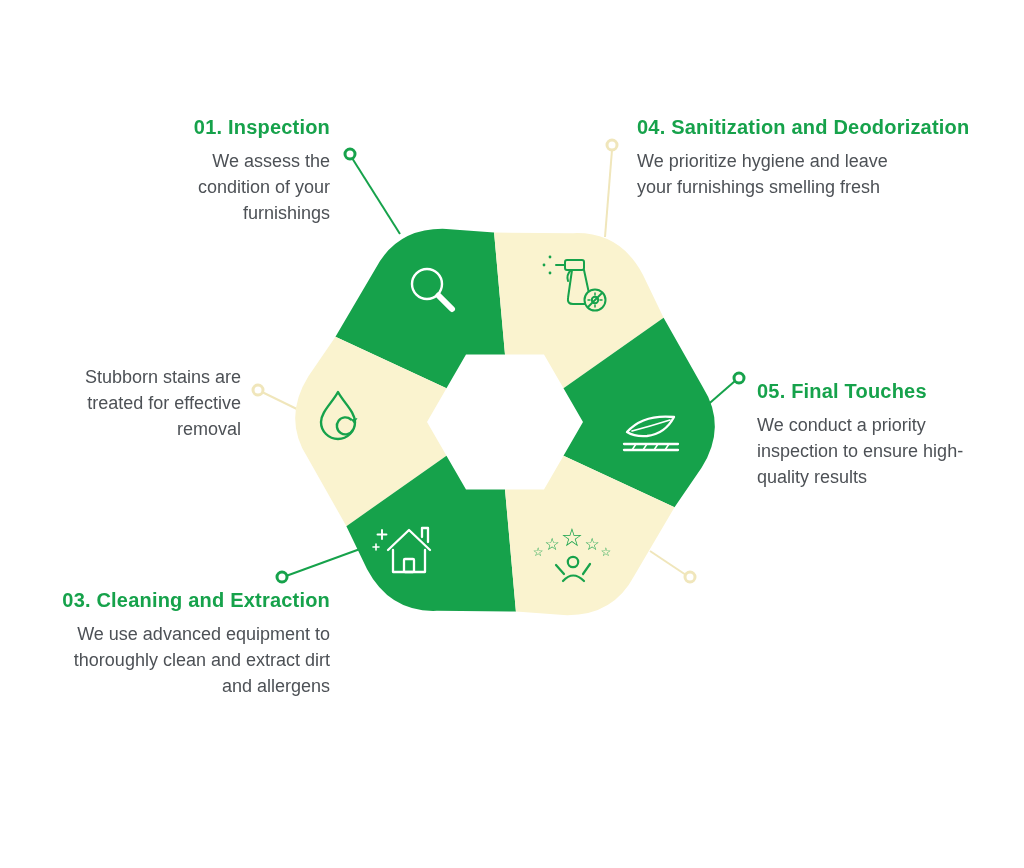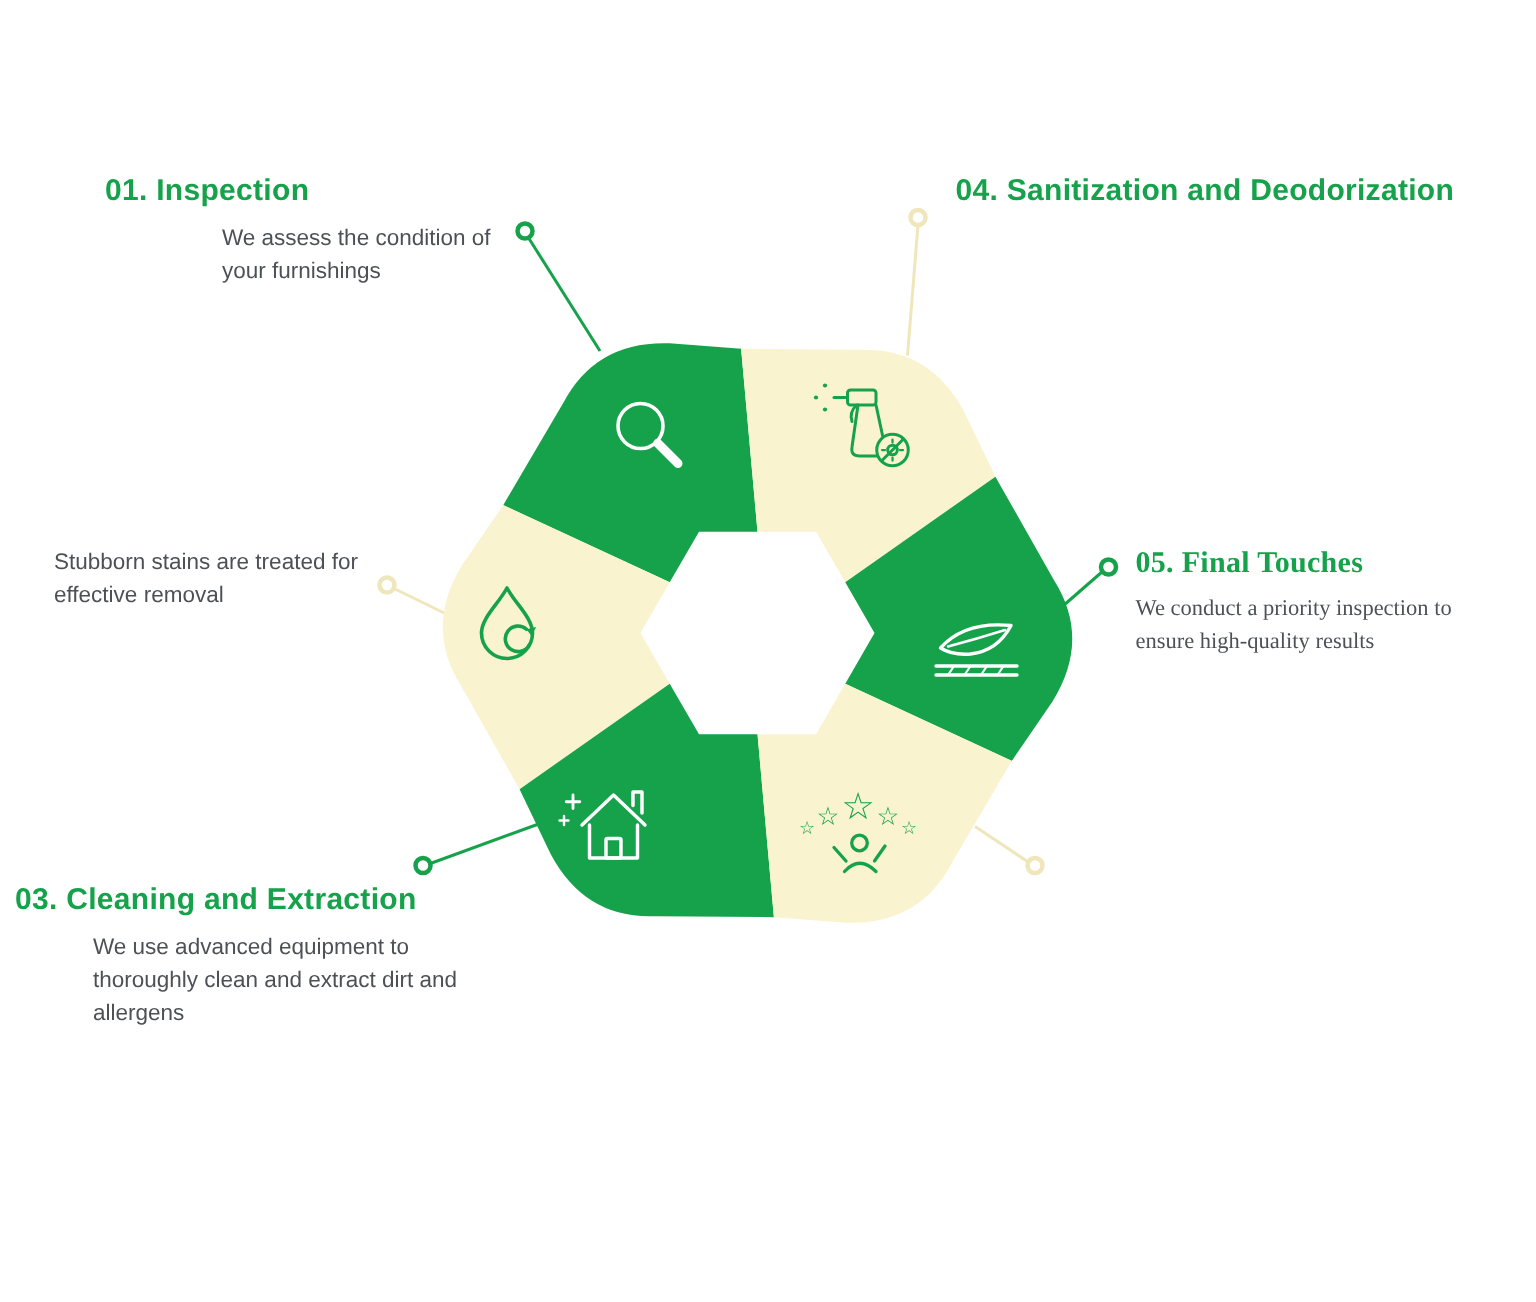--- a/index.html
+++ b/index.html
@@ -7,23 +7,23 @@
     position:relative;width:1024px;height:868px;background:#ffffff;
     font-family:"Liberation Sans",sans-serif;overflow:hidden;
   }
   .diagram-svg{position:absolute;left:0;top:0;}
   .step{position:absolute;}
   .step-title{
     margin:0 0 9px 0;font-size:20px;font-weight:700;color:#16a24b;
     letter-spacing:.2px;
   }
   .step-body{
-    margin:0;font-size:15px;line-height:1.45;color:#4d5156;
+    margin:0;font-size:18px;line-height:1.45;color:#4d5156;
   }
-  .align-right{text-align:left;}
+  .align-right{text-align:right;}
   .align-right .step-body{margin-left:auto;}
   .align-left .step-body{margin-right:auto;}
   .caption{
     position:absolute;left:0;right:0;top:799px;text-align:center;
     font-style:italic;font-size:22px;color:#5f6468;letter-spacing:.5px;
   }
   
   .s1 .step-body{max-width:182px;}
   .s2 .step-body{max-width:205px;}
   .s3 .step-body{max-width:268px;}
@@ -133,27 +133,28 @@
     </g>
   </svg>
 
   <div class="step s1 align-right" style="top:116px;right:694px;width:260px;">
     <h2 class="step-title">01. Inspection</h2>
     <p class="step-body">We assess the condition of your furnishings</p>
   </div>
 
   <div class="step s4 align-left" style="top:116px;left:637px;width:390px;">
     <h2 class="step-title">04. Sanitization and Deodorization</h2>
+    <p class="step-body">We prioritize hygiene and leave your furnishings smelling fresh</p>
   </div>
 
   <div class="step s2 align-right" style="top:364px;right:783px;width:240px;">
     <p class="step-body">Stubborn stains are treated for effective removal</p>
   </div>
 
-  <div class="step s5 align-left" style="top:364px;left:757px;width:260px;font-family:Liberation Serif, serif;">
+  <div class="step s5 align-left" style="top:380px;left:757px;width:260px;">
     <h2 class="step-title">05. Final Touches</h2>
     <p class="step-body">We conduct a priority inspection to ensure high-quality results</p>
   </div>
 
   <div class="step s3 align-right" style="top:589px;right:694px;width:320px;">
     <h2 class="step-title">03. Cleaning and Extraction</h2>
     <p class="step-body">We use advanced equipment to thoroughly clean and extract dirt and allergens</p>
   </div>
 
 

